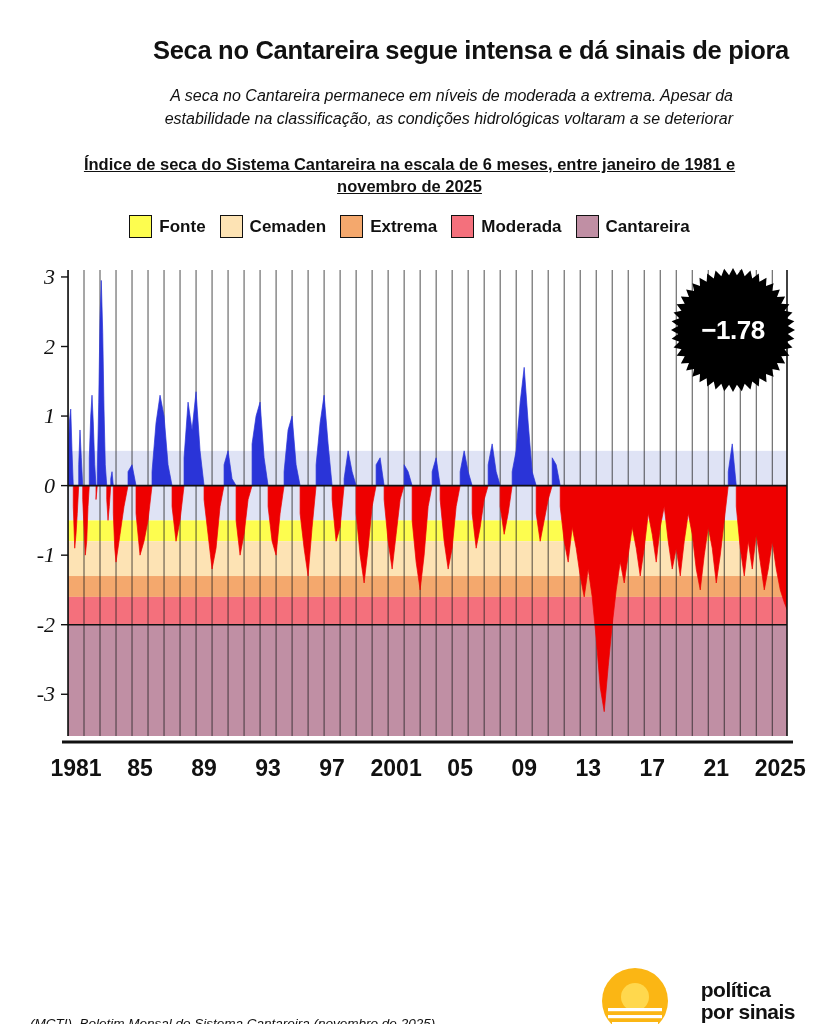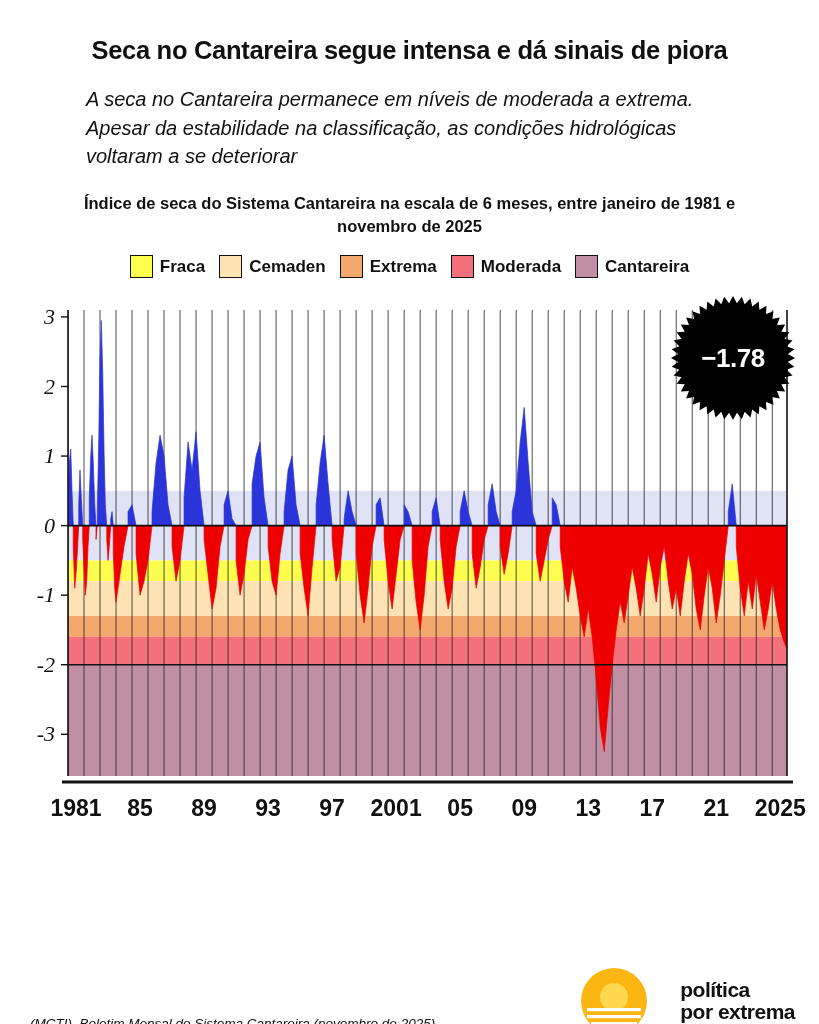--- a/index.html
+++ b/index.html
@@ -18,41 +18,42 @@
 
   
   .page {
     width: 819px;
     height: 1024px;
     position: relative;
     box-sizing: border-box;
     padding: 0;
   }
   .title {
-    text-align: center;
+    text-align: right;
     font-size: 25.5px;
     font-weight: bold;
     letter-spacing: -0.3px;
     margin: 36px 30px 0 30px;
     line-height: 1.15;
   }
   .subtitle {
-    text-align: left;
-    font-size: 20px;
+    text-align: right;
+    font-size: 16px;
     font-style: italic;
     line-height: 1.42;
     margin: 20px 86px 0 86px;
     font-weight: 400;
   }
   .axis-title {
     text-align: center;
     font-size: 16.5px;
     font-weight: bold;
     line-height: 1.35;
     margin: 22px 55px 4px 55px;
+    text-decoration: underline;
   }
 
   
   .legend {
     display: flex;
     justify-content: center;
     align-items: center;
     gap: 14px;
     margin: 18px 0 0 0;
   }
@@ -77,21 +78,21 @@
     position: relative;
     margin: 18px 0 0 0;
     height: 560px;
   }
   .chart-svg {
     display: block;
   }
   .badge {
     position: absolute;
     right: 24px;
-    top: 0;
+    top: 12px;
     width: 124px;
     height: 124px;
     display: flex;
     align-items: center;
     justify-content: center;
   }
   .badge-value {
     position: relative;
     z-index: 2;
     color: #ffffff;
@@ -149,21 +150,21 @@
 
   <h1 class="title">Seca no Cantareira segue intensa e dá sinais de piora</h1>
 
   <p class="subtitle">A seca no Cantareira permanece em níveis de moderada a extrema. Apesar da estabilidade na classificação, as condições hidrológicas voltaram a se deteriorar</p>
 
   <p class="axis-title">Índice de seca do Sistema Cantareira na escala de 6 meses, entre janeiro de 1981 e novembro de 2025</p>
 
   <div class="legend">
     <div class="legend-item">
       <span class="legend-swatch" style="background:#fdfd4f"></span>
-      <span class="legend-label">Fraca</span>
+      <span class="legend-label">Fonte</span>
     </div>
     <div class="legend-item">
       <span class="legend-swatch" style="background:#fde3b4"></span>
       <span class="legend-label">Cemaden</span>
     </div>
     <div class="legend-item">
       <span class="legend-swatch" style="background:#f4a86d"></span>
       <span class="legend-label">Extrema</span>
     </div>
     <div class="legend-item">
@@ -293,18 +294,18 @@
     <div class="brand">
       <svg class="brand-mark" viewBox="0 0 66 66">
         <circle cx="33" cy="33" r="33" fill="#fbb614"></circle>
         <circle cx="33" cy="29" r="14" fill="#ffd84d"></circle>
         <rect x="6" y="40" width="54" height="3.2" fill="#ffffff"></rect>
         <rect x="6" y="47" width="54" height="3.2" fill="#ffffff"></rect>
         <rect x="10" y="54" width="46" height="3.2" fill="#ffffff"></rect>
       </svg>
       <div class="brand-text">
         <span>política</span>
-        <span>por extrema</span>
+        <span>por sinais</span>
       </div>
     </div>
   </div>
 
 </div>
 
 </body></html>

